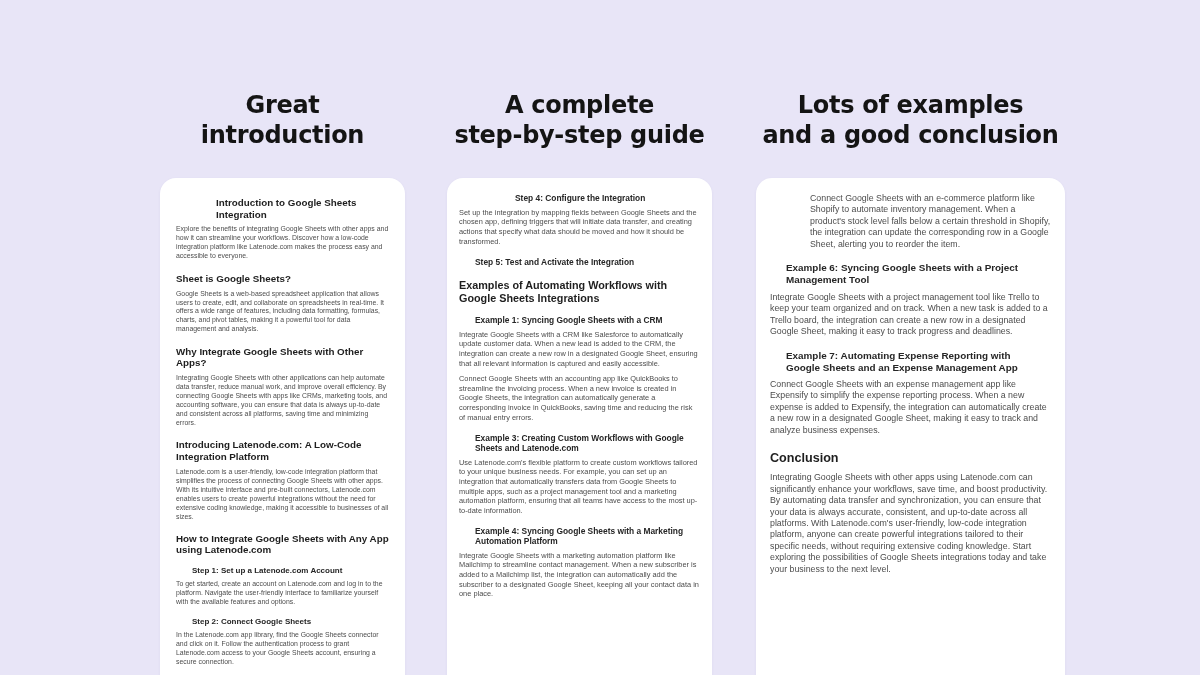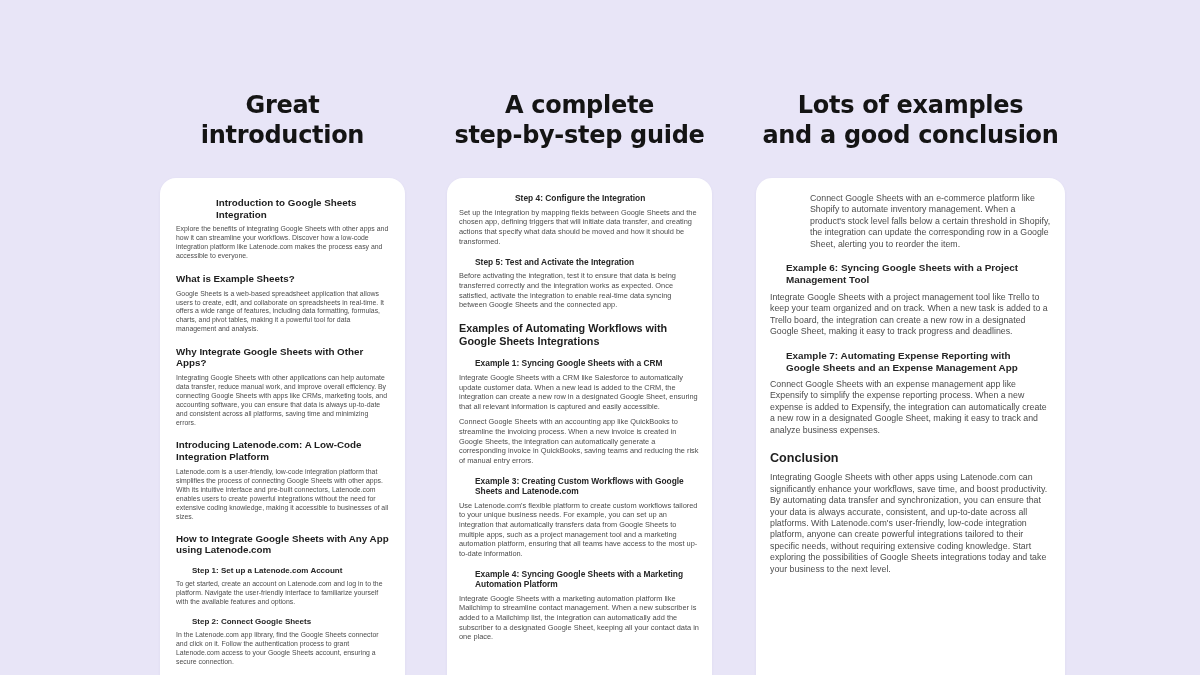--- a/index.html
+++ b/index.html
@@ -82,21 +82,21 @@
 <div class="stage">
 
   <section class="column col-0">
     <header class="col-heading">
       <h2 class="col-title" style="color: rgb(20, 20, 20);"><span>Great</span><br><span>introduction</span></h2>
     </header>
     <article class="card" style="background: rgb(255, 255, 255);">
       <div class="card-content">
           <h3 class="blk blk-h1">Introduction to Google Sheets Integration</h3>
           <p class="blk blk-p">Explore the benefits of integrating Google Sheets with other apps and how it can streamline your workflows. Discover how a low-code integration platform like Latenode.com makes the process easy and accessible to everyone.</p>
-          <h4 class="blk blk-h2">What is Example Sheets?</h4>
+          <h4 class="blk blk-h2">Sheet is Google Sheets?</h4>
           <p class="blk blk-p">Google Sheets is a web-based spreadsheet application that allows users to create, edit, and collaborate on spreadsheets in real-time. It offers a wide range of features, including data formatting, formulas, charts, and pivot tables, making it a powerful tool for data management and analysis.</p>
           <h4 class="blk blk-h2">Why Integrate Google Sheets with Other Apps?</h4>
           <p class="blk blk-p">Integrating Google Sheets with other applications can help automate data transfer, reduce manual work, and improve overall efficiency. By connecting Google Sheets with apps like CRMs, marketing tools, and accounting software, you can ensure that data is always up-to-date and consistent across all platforms, saving time and minimizing errors.</p>
           <h4 class="blk blk-h2">Introducing Latenode.com: A Low-Code Integration Platform</h4>
           <p class="blk blk-p">Latenode.com is a user-friendly, low-code integration platform that simplifies the process of connecting Google Sheets with other apps. With its intuitive interface and pre-built connectors, Latenode.com enables users to create powerful integrations without the need for extensive coding knowledge, making it accessible to businesses of all sizes.</p>
           <h4 class="blk blk-h2">How to Integrate Google Sheets with Any App using Latenode.com</h4>
           <h4 class="blk blk-h3">Step 1: Set up a Latenode.com Account</h4>
           <p class="blk blk-p">To get started, create an account on Latenode.com and log in to the platform. Navigate the user-friendly interface to familiarize yourself with the available features and options.</p>
           <h4 class="blk blk-h3">Step 2: Connect Google Sheets</h4>
           <p class="blk blk-p">In the Latenode.com app library, find the Google Sheets connector and click on it. Follow the authentication process to grant Latenode.com access to your Google Sheets account, ensuring a secure connection.</p>
@@ -107,25 +107,24 @@
 
   <section class="column col-1">
     <header class="col-heading">
       <h2 class="col-title" style="color: rgb(20, 20, 20); text-align: center;"><span>A complete</span><br><span>step-by-step guide</span></h2>
     </header>
     <article class="card" style="background: rgb(255, 255, 255);">
       <div class="card-content">
           <h4 class="blk blk-h3">Step 4: Configure the Integration</h4>
           <p class="blk blk-p">Set up the integration by mapping fields between Google Sheets and the chosen app, defining triggers that will initiate data transfer, and creating actions that specify what data should be moved and how it should be transformed.</p>
           <h4 class="blk blk-h3">Step 5: Test and Activate the Integration</h4>
-          <p class="blk blk-p">Before activating the integration, test it to ensure that data is being transferred correctly and the integration works as expected. Once satisfied, activate the integration to enable real-time data syncing between Google Sheets and the connected app.</p>
           <h4 class="blk blk-h2big">Examples of Automating Workflows with Google Sheets Integrations</h4>
           <h4 class="blk blk-h3">Example 1: Syncing Google Sheets with a CRM</h4>
           <p class="blk blk-p">Integrate Google Sheets with a CRM like Salesforce to automatically update customer data. When a new lead is added to the CRM, the integration can create a new row in a designated Google Sheet, ensuring that all relevant information is captured and easily accessible.</p>
-          <p class="blk blk-p">Connect Google Sheets with an accounting app like QuickBooks to streamline the invoicing process. When a new invoice is created in Google Sheets, the integration can automatically generate a corresponding invoice in QuickBooks, saving teams and reducing the risk of manual entry errors.</p>
+          <p class="blk blk-p">Connect Google Sheets with an accounting app like QuickBooks to streamline the invoicing process. When a new invoice is created in Google Sheets, the integration can automatically generate a corresponding invoice in QuickBooks, saving time and reducing the risk of manual entry errors.</p>
           <h4 class="blk blk-h3">Example 3: Creating Custom Workflows with Google Sheets and Latenode.com</h4>
           <p class="blk blk-p">Use Latenode.com's flexible platform to create custom workflows tailored to your unique business needs. For example, you can set up an integration that automatically transfers data from Google Sheets to multiple apps, such as a project management tool and a marketing automation platform, ensuring that all teams have access to the most up-to-date information.</p>
           <h4 class="blk blk-h3">Example 4: Syncing Google Sheets with a Marketing Automation Platform</h4>
           <p class="blk blk-p">Integrate Google Sheets with a marketing automation platform like Mailchimp to streamline contact management. When a new subscriber is added to a Mailchimp list, the integration can automatically add the subscriber to a designated Google Sheet, keeping all your contact data in one place.</p>
         </div>
     </article>
   </section>
 
   <section class="column col-2">
     <header class="col-heading">

